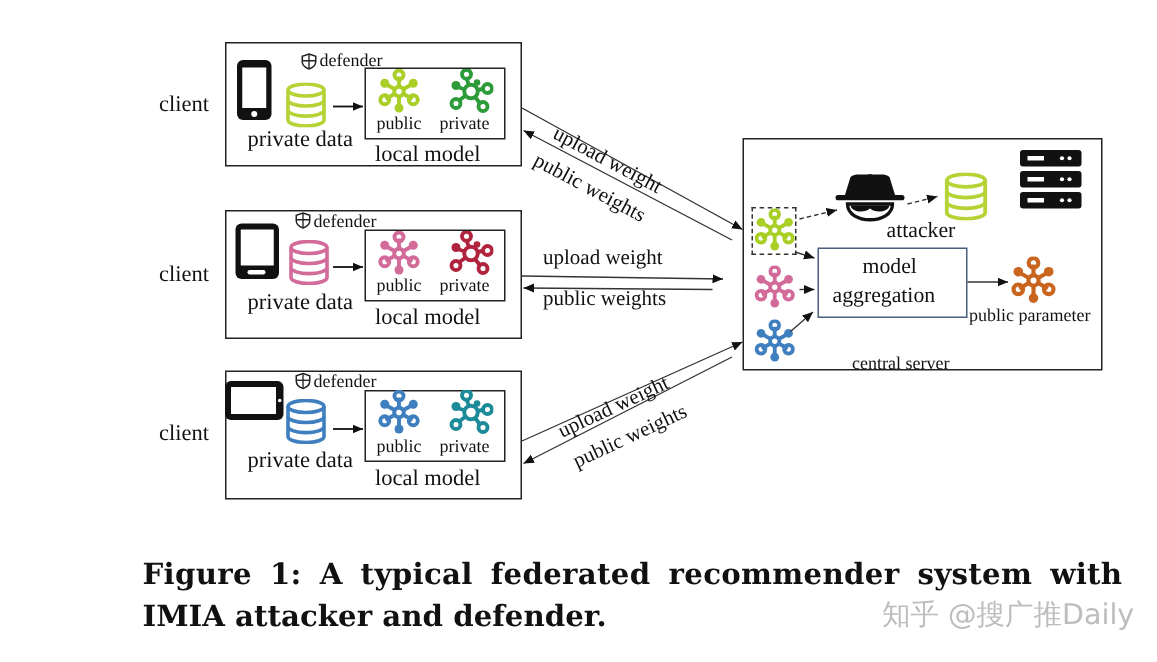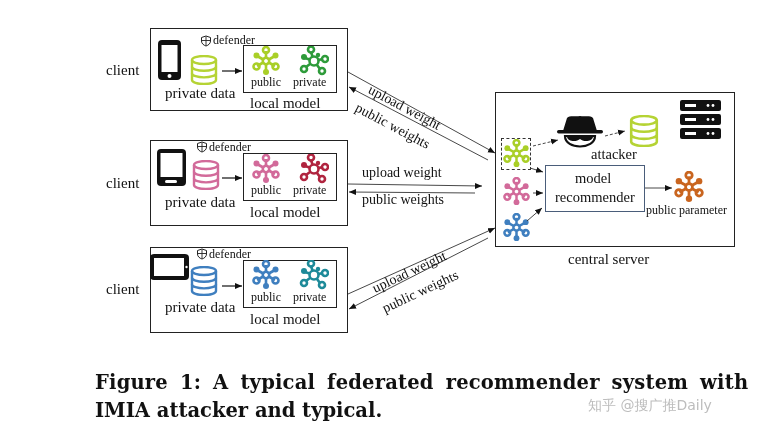--- a/index.html
+++ b/index.html
@@ -1,21 +1,21 @@
 <!DOCTYPE html>
 <html><head>
 <meta charset="utf-8">
 <style>
   html, body { margin: 0; padding: 0; background: #ffffff; }
   body { width: 771px; height: 441px; position: relative; overflow: hidden; font-family: "Liberation Serif", serif; color: #111; }
   .abs { position: absolute; }
   .txt { position: absolute; white-space: nowrap; font-family: "Liberation Serif", serif; color: #111; }
   .box { position: absolute; border: 1.3px solid #222; box-sizing: border-box; background: #fff; }
   .caption { position: absolute; left: 95px; font-family: "DejaVu Serif", serif; font-weight: bold; font-size: 19.5px; color: #111; white-space: nowrap; }
-  .watermark { position: absolute; font-family: "DejaVu Sans", sans-serif; font-size: 14px; color: #bdbdbd; white-space: nowrap; }
+  .watermark { position: absolute; font-family: "DejaVu Sans", sans-serif; font-size: 19px; color: #bdbdbd; white-space: nowrap; }
   svg.overlay { position: absolute; left: 0; top: 0; }
 </style>
 </head>
 <body>
 
 <div class="box" style="left:150px;top:28px;width:198px;height:83px;"></div>
 <div class="box" style="left:150px;top:140px;width:198px;height:86px;"></div>
 <div class="box" style="left:150px;top:247px;width:198px;height:86px;"></div>
 
 <div class="box" style="left:243px;top:45px;width:94px;height:48px;"></div>
@@ -184,19 +184,19 @@
 
 <span class="txt" style="left:373px;top:82px;font-size:14px;transform:rotate(28deg);transform-origin:left top;">upload weight</span>
 <span class="txt" style="left:360px;top:100px;font-size:14px;transform:rotate(28deg);transform-origin:left top;">public weights</span>
 <span class="txt" style="left:362px;top:165px;font-size:14px;">upload weight</span>
 <span class="txt" style="left:362px;top:192px;font-size:14px;">public weights</span>
 <span class="txt" style="left:370px;top:282px;font-size:14px;transform:rotate(-25deg);transform-origin:left top;">upload weight</span>
 <span class="txt" style="left:380px;top:302px;font-size:14px;transform:rotate(-25deg);transform-origin:left top;">public weights</span>
 
 <span class="txt" style="left:556px;top:146px;font-size:14.5px;margin-left:35px;">attacker</span>
 <span class="txt" style="left:575px;top:170px;font-size:14.5px;text-align:center;">model</span>
-<span class="txt" style="left:555px;top:189px;font-size:14.5px;">recommender</span>
+<span class="txt" style="left:555px;top:189px;font-size:14.5px;">aggregation</span>
 <span class="txt" style="left:646px;top:203px;font-size:12px;">public parameter</span>
-<span class="txt" style="left:568px;top:251px;font-size:15px;">central server</span>
+<span class="txt" style="left:568px;top:235px;font-size:12px;">central server</span>
 
 <div class="caption" style="top:371px;letter-spacing:0.2px;word-spacing:5px;">Figure 1: A typical federated recommender system with</div>
-<div class="caption" style="top:399px;">IMIA attacker and typical.</div>
+<div class="caption" style="top:399px;">IMIA attacker and defender.</div>
 <div class="watermark" style="left:588px;top:397px;">知乎 @搜广推Daily</div>
 
 </body></html>

